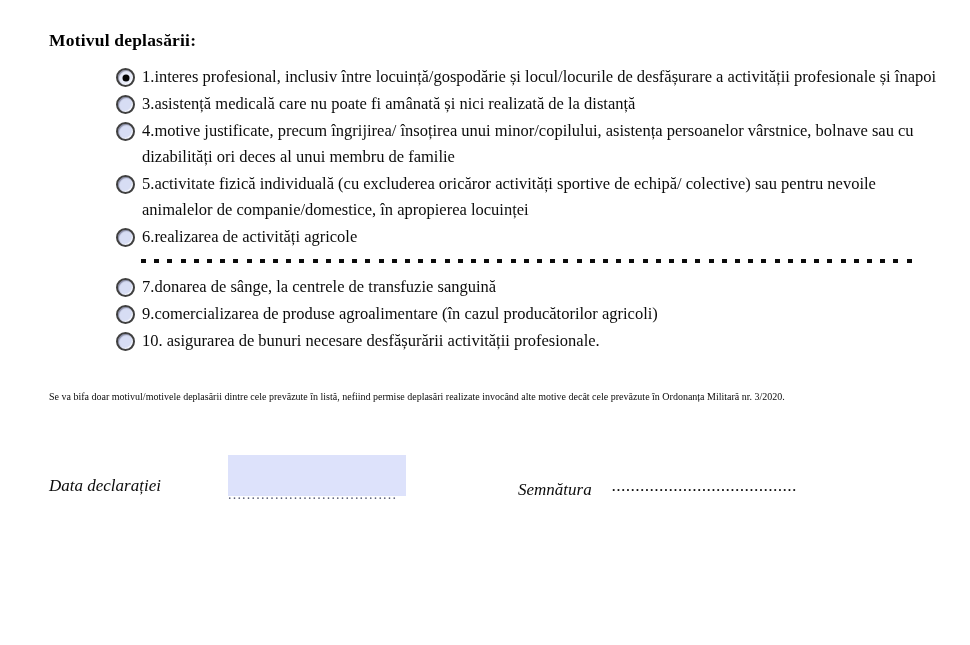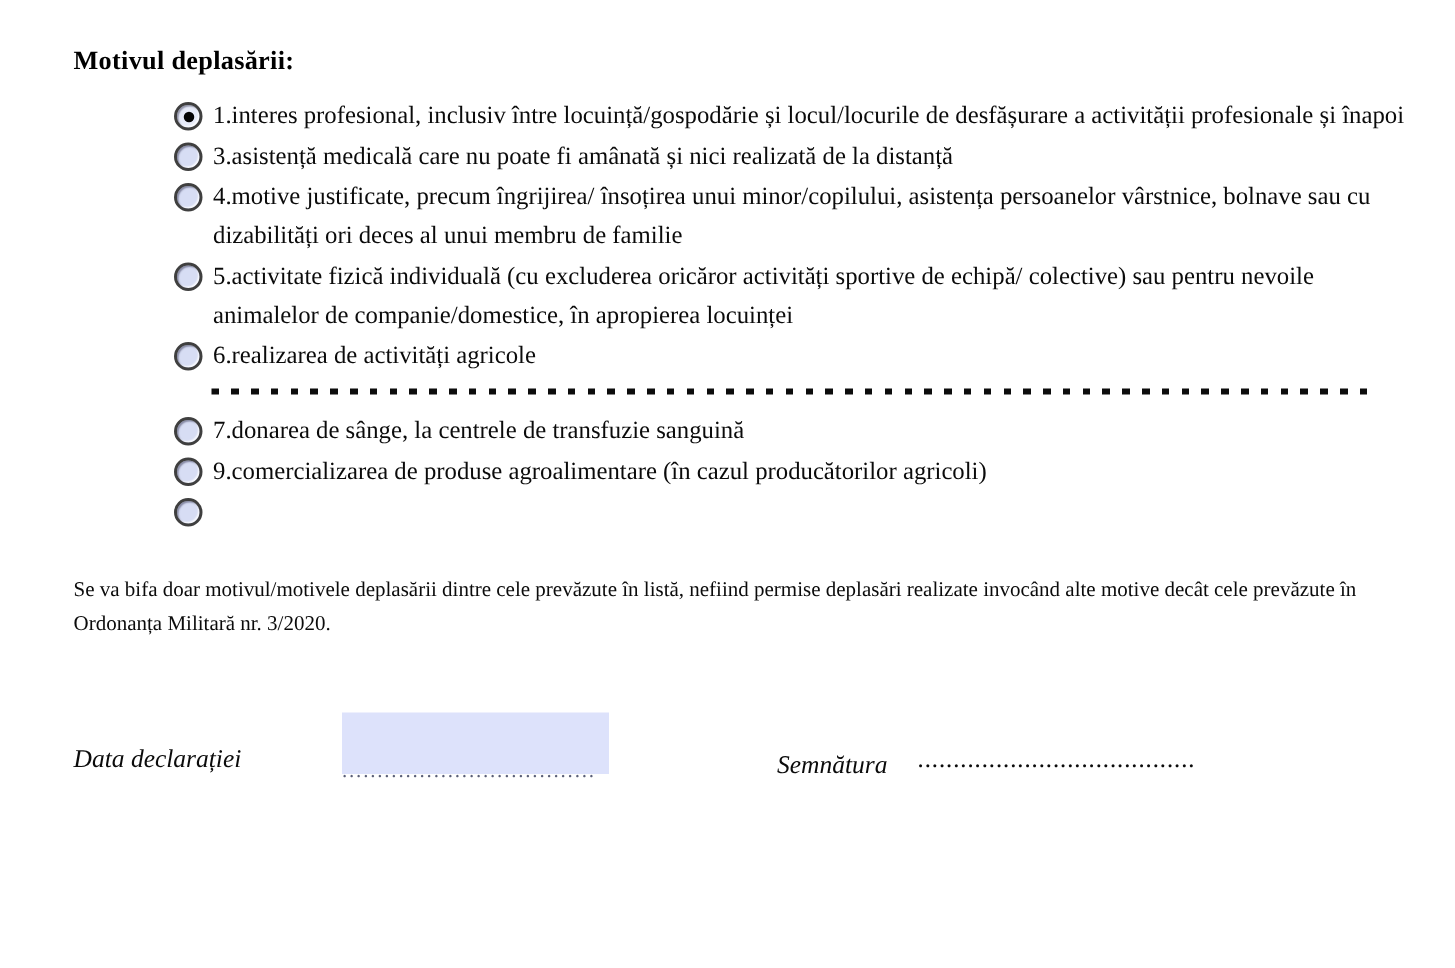--- a/index.html
+++ b/index.html
@@ -38,21 +38,21 @@
     font-size: 16.5px; line-height: 26px; max-width: 818px; color: #0b0b0b;
   }
 
   .dashed-separator {
     height: 3.5px; margin: 9px 0 11px 25px; width: 778px;
     background: repeating-linear-gradient(90deg, #0c0c0c 0 5px, transparent 5px 13.2px);
   }
 
   .note-text {
     margin-top: 31px; max-width: 903px;
-    font-size: 14px; line-height: 23px; color: #0b0b0b;
+    font-size: 10px; line-height: 23px; color: #0b0b0b;
   }
 
   .footer { position: relative; height: 60px; margin-top: 47px; }
   .footer-label { position: absolute; font-size: 17px; color: #0b0b0b; white-space: nowrap; font-style: italic; }
   .date-label { left: 0; top: 21px; }
   .date-field {
     position: absolute; left: 179px; top: 0;
     width: 178px; height: 41px;
     background: #dde2fb; border: none; outline: none;
     font-family: "Liberation Serif", "DejaVu Serif", serif; font-size: 16px; padding: 0 6px;
@@ -105,20 +105,21 @@
   </div>
 
 
   <div class="option">
     <span class="radio"></span>
     <span class="option-label">9.comercializarea de produse agroalimentare (în cazul producătorilor agricoli)</span>
   </div>
 
   <div class="option">
     <span class="radio"></span>
+    <span class="option-label">10. asigurarea de bunuri necesare desfășurării activității profesionale.</span>
   </div>
 </div>
 
   <div class="note-text">Se va bifa doar motivul/motivele deplasării dintre cele prevăzute în listă, nefiind permise deplasări realizate invocând alte motive decât cele prevăzute în Ordonanța Militară nr. 3/2020.</div>
 
   <div class="footer">
     <span class="footer-label date-label">Data declarației</span>
     <input class="date-field" type="text" value="" style="">
     <span class="date-dots">....................................</span>
     <span class="footer-label sig-label">Semnătura</span>

